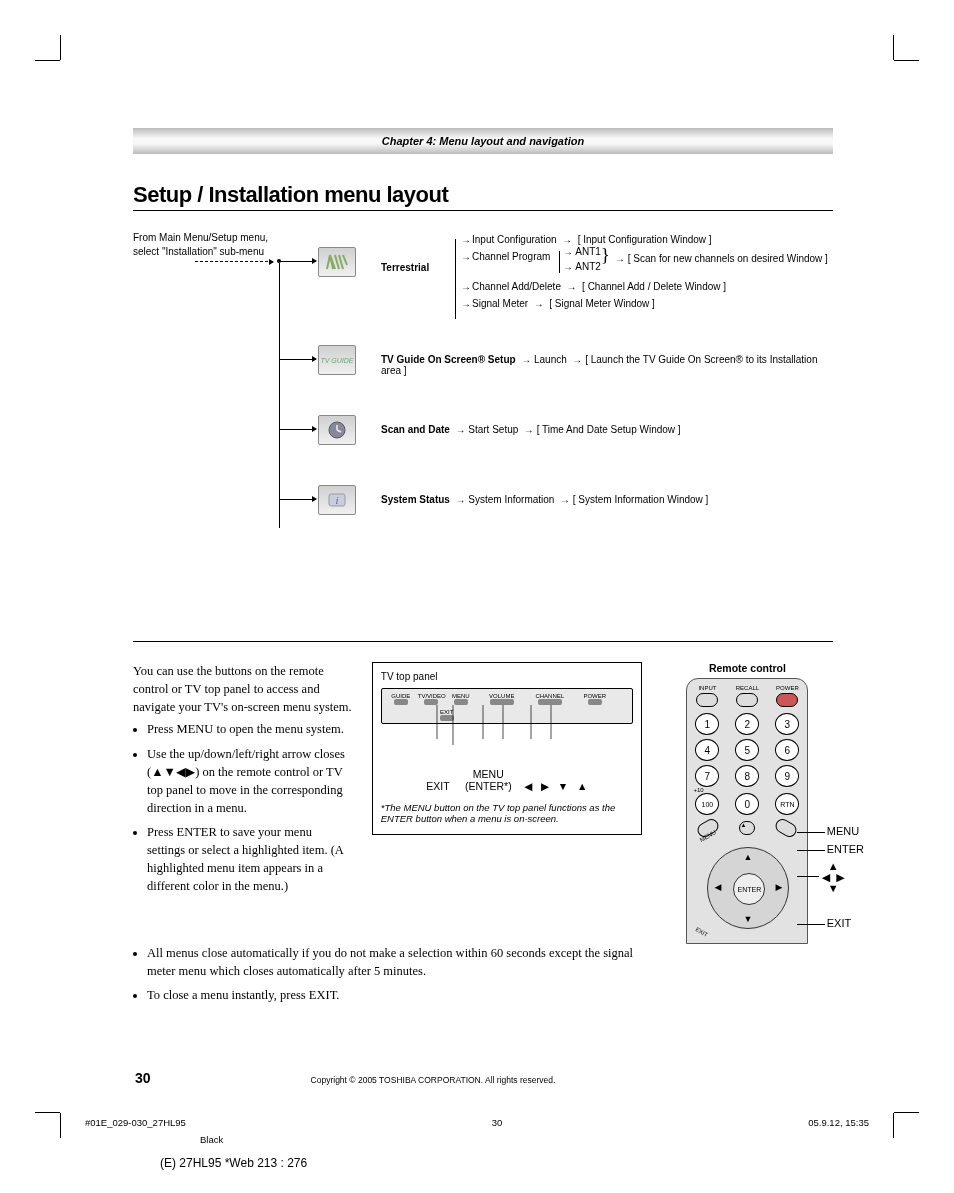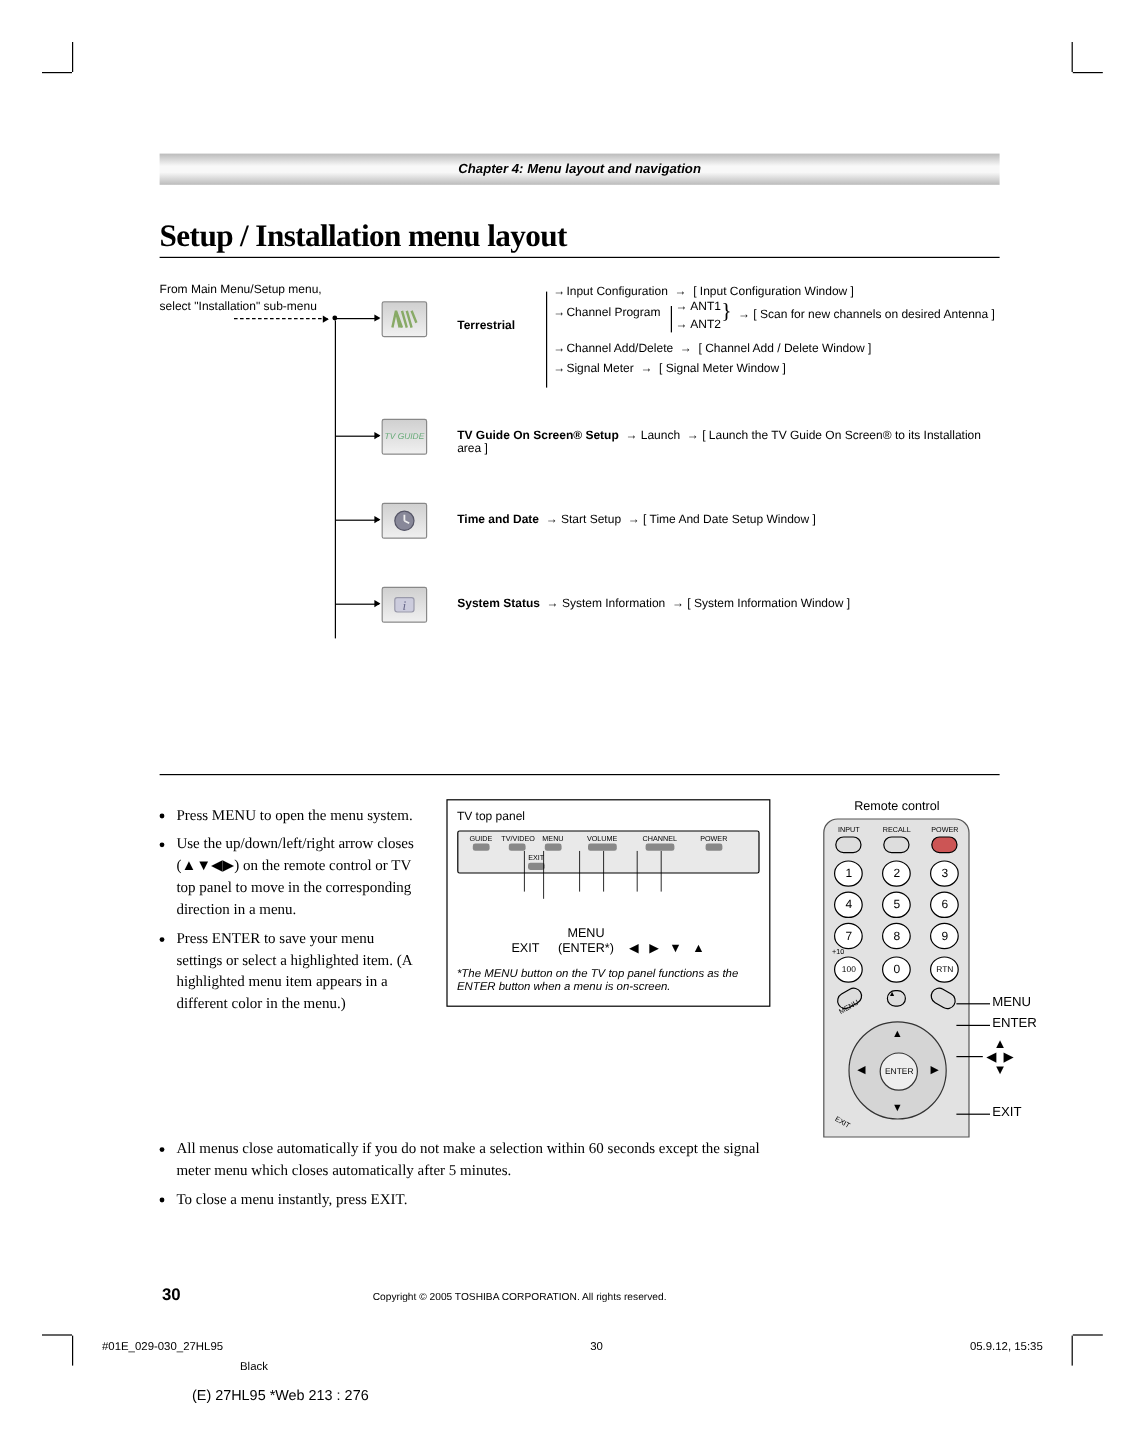--- a/index.html
+++ b/index.html
@@ -43,24 +43,24 @@
     height: 26px;
     text-align: center;
     font-family: Arial, sans-serif;
     font-weight: bold;
     font-style: italic;
     font-size: 11px;
     line-height: 26px;
     color: #000;
   }
   h1.section-title {
-    font-family: Liberation Serif, serif;
+    font-family: Liberation Sans, sans-serif;
     font-stretch: condensed;
     font-weight: bold;
-    font-size: 26px;
+    font-size: 22px;
     margin: 28px 0 2px 0;
     letter-spacing: -0.5px;
   }
   hr.rule {
     border: none;
     border-top: 1px solid #000;
     margin: 0 0 20px 0;
   }
   .body-text {
     font-family: Georgia, "Times New Roman", serif;
@@ -181,21 +181,21 @@
     margin: 0;
     padding-left: 14px;
   }
   .below-ul li { margin-bottom: 6px;}
 
   .remote-area {
     width: 180px;
     position: relative;
     font-family: Arial, sans-serif;
   }
-  .remote-title { font-size: 10.5px; text-align:center; margin-bottom:4px;}
+  .remote-title { font-size: 10.5px; text-align:center; margin-bottom:4px;font-weight:bold;}
   .remote-body {
     width: 120px;
     height: 264px;
     margin: 0 auto;
     background: #e2e2e2;
     border: 1px solid #555;
     border-radius: 12px 12px 0 0;
     position:relative;
     overflow:hidden;
   }
@@ -277,21 +277,21 @@
       <span class="arrow-inline">→</span><span>Input Configuration</span>
       &nbsp;→&nbsp;&nbsp;<span>[ Input Configuration Window ]</span>
     </div>
     <div class="tree-text" style="top:20px; left:327px;">
       <span class="arrow-inline">→</span><span>Channel Program</span>
     </div>
     <div style="position:absolute; top:20px; left:426px; height:22px; border-left:1px solid #000;"></div>
     <div class="tree-text" style="top:15px; left:430px;">→ <span>ANT1</span></div>
     <div class="tree-text" style="top:30px; left:430px;">→ <span>ANT2</span></div>
     <div class="tree-text" style="top:14px; left:468px; font-size:18px; font-family:serif;">}</div>
-    <div class="tree-text" style="top:22px; left:482px;">→ <span>[ Scan for new channels on desired Antenna ]</span></div>
+    <div class="tree-text" style="top:22px; left:482px;">→ <span>[ Scan for new channels on desired Window ]</span></div>
     <div class="tree-text" style="top:50px; left:327px;">
       <span class="arrow-inline">→</span><span>Channel Add/Delete</span>
       &nbsp;→&nbsp;&nbsp;<span>[ Channel Add / Delete Window ]</span>
     </div>
     <div class="tree-text" style="top:67px; left:327px;">
       <span class="arrow-inline">→</span><span>Signal Meter</span>
       &nbsp;→&nbsp;&nbsp;<span>[ Signal Meter Window ]</span>
     </div>
 
     <div class="harrow" style="top:128px; left:147px; width:36px;"></div>
@@ -303,21 +303,21 @@
     </div>
 
     <div class="harrow" style="top:198px; left:147px; width:36px;"></div>
     <div class="icon-box" style="top:184px; left:185px;">
       <svg width="20" height="20">
           <circle cx="10" cy="10" r="8" fill="#889" stroke="#556"></circle>
           <path d="M10 10 L10 5 M10 10 L14 12" stroke="#eee" stroke-width="1.5"></path>
         </svg>
     </div>
     <div class="tree-text" style="top:193px; left:248px;">
-      <b>Time and Date</b>
+      <b>Scan and Date</b>
       &nbsp;→&nbsp;<span>Start Setup</span>
       &nbsp;→&nbsp;<span>[ Time And Date Setup Window ]</span>
     </div>
 
     <div class="harrow" style="top:268px; left:147px; width:36px;"></div>
     <div class="icon-box" style="top:254px; left:185px;">
       <svg width="20" height="20">
           <rect x="2" y="4" width="16" height="12" rx="2" fill="#ccd" stroke="#99a"></rect>
           <text x="10" y="14" font-size="11" text-anchor="middle" fill="#668" font-family="serif" font-style="italic">i</text>
         </svg>
@@ -328,20 +328,21 @@
       &nbsp;→&nbsp;<span>[ System Information Window ]</span>
     </div>
   </div>
 
   <div style="height:80px;"></div>
 
   <hr class="rule">
 
   <div class="nav-section">
     <div class="nav-left">
+      <div>You can use the buttons on the remote control or TV top panel to access and navigate your TV's on-screen menu system.</div>
       <ul>
         <li>Press MENU to open the menu system.</li>
         <li>Use the up/down/left/right arrow closes (▲▼◀▶) on the remote control or TV top panel to move in the corresponding direction in a menu.</li>
         <li>Press ENTER to save your menu settings or select a highlighted item. (A highlighted menu item appears in a different color in the menu.)</li>
       </ul>
     </div>
 
     <div>
       <div class="tv-panel-box">
         <div>TV top panel</div>

